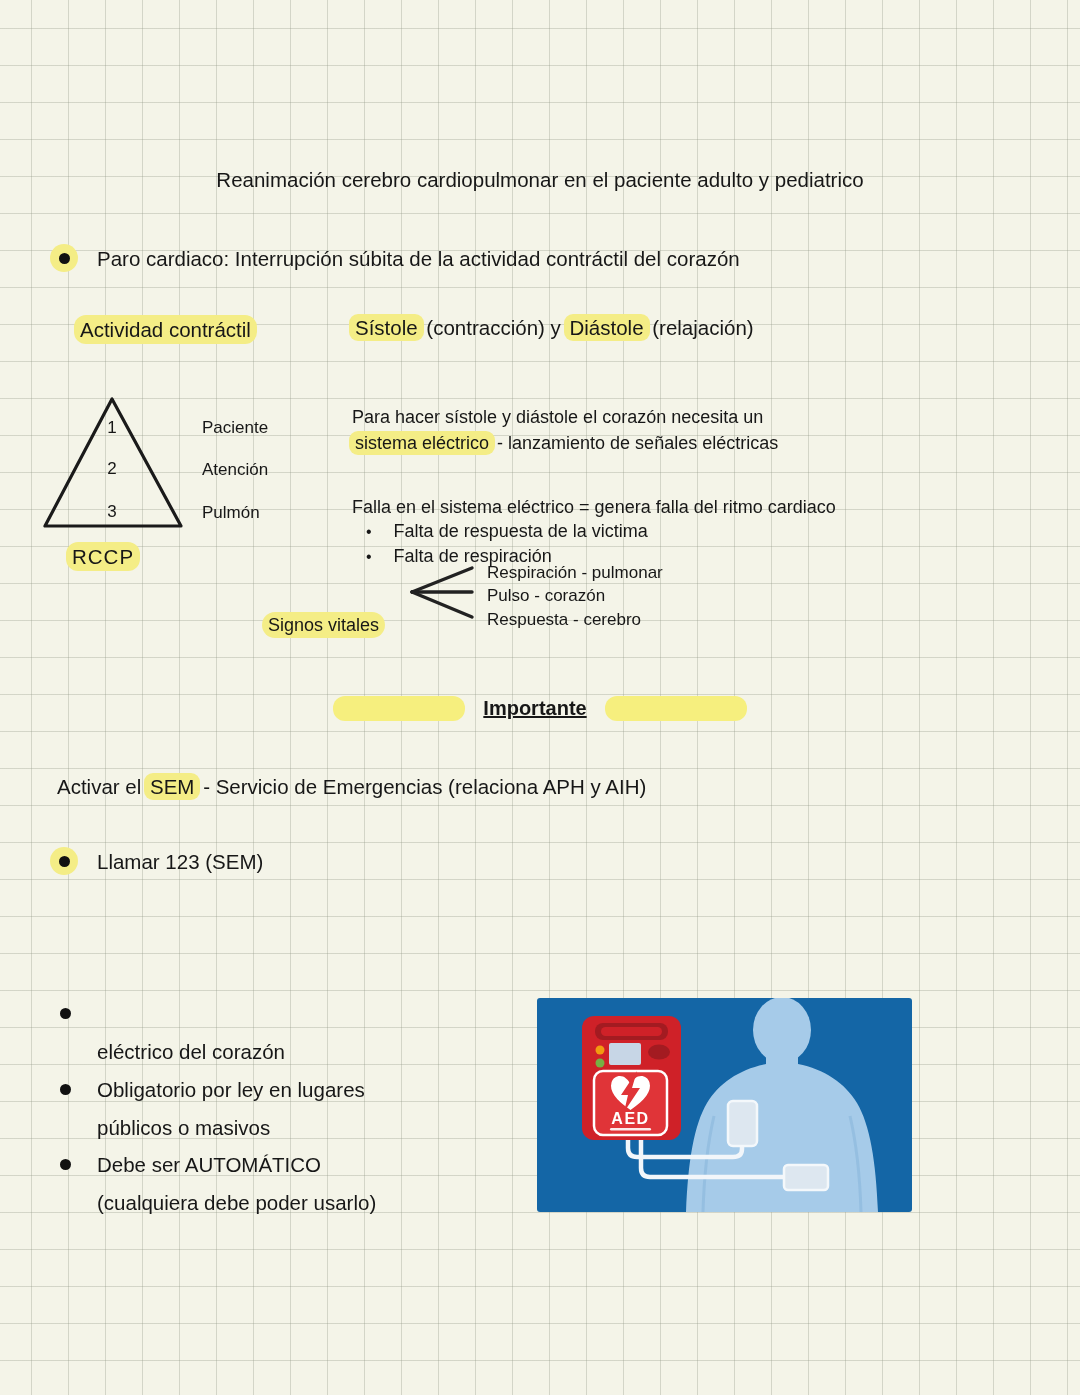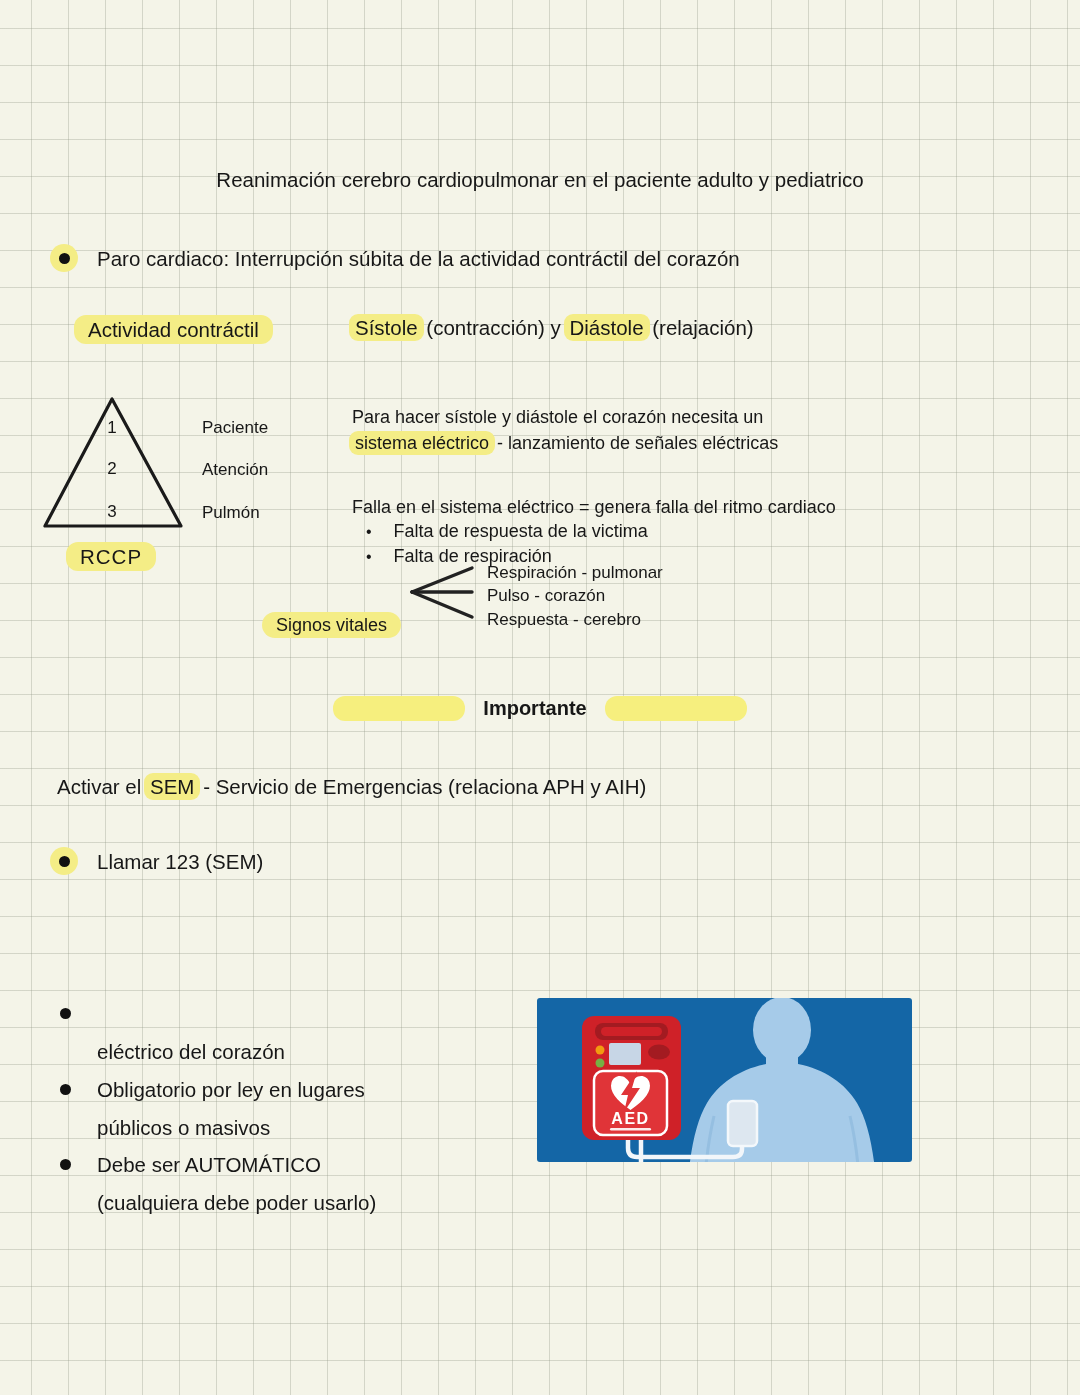--- a/index.html
+++ b/index.html
@@ -25,21 +25,21 @@
   .hl{
     background:#f4ed86;
     border-radius:9px;
     padding:2px 6px;
     margin:-2px -3px;
     box-decoration-break:clone;
   }
   .pill{
     background:#f4ed86;
     border-radius:12px;
-    padding:3px 14px;
+    padding:3px 6px;
   }
   .title-wrap{
     left:0;right:0;top:68px;
     text-align:center;
   }
   .title-pill{
     display:inline-block;
     background:#f4ec7e;
     border-radius:20px;
     padding:2px 52px;
@@ -72,21 +72,21 @@
   }
   .sub-bullet{display:flex;align-items:flex-start;}
   .sub-bullet .mark{margin-right:22px;font-size:16px;line-height:1.45;}
   .importante-row{
     left:0;right:0;top:696px;
     display:flex;align-items:center;justify-content:center;gap:18px;
   }
   .imp-bar{height:25px;border-radius:12px;background:#f6ef7e;}
   .imp-bar.b1{width:132px;}
   .imp-bar.b2{width:142px;}
-  .imp-text{font-weight:bold;font-size:20px;}
+  .imp-text{font-weight:bold;font-size:20px;text-decoration:underline;}
   .fig{border-radius:3px;overflow:hidden;line-height:0;}
 </style>
 </head>
 <body>
 
 <div class="page">
 
 
   <div class="abs subtitle">Reanimación cerebro cardiopulmonar en el paciente adulto y pediatrico</div>
 
@@ -163,21 +163,21 @@
   <div class="abs t" style="left:97px;top:1039px;">eléctrico del corazón</div>
 
   <div class="abs dot-plain" style="left:60px;top:1084px;"></div>
   <div class="abs t" style="left:97px;top:1077px;">Obligatorio por ley en lugares</div>
   <div class="abs t" style="left:97px;top:1115px;">públicos o masivos</div>
 
   <div class="abs dot-plain" style="left:60px;top:1159px;"></div>
   <div class="abs t" style="left:97px;top:1152px;">Debe ser AUTOMÁTICO</div>
   <div class="abs t" style="left:97px;top:1190px;">(cualquiera debe poder usarlo)</div>
 
-  <div class="abs fig" style="left:537px;top:998px;width:375px;height:164px;">
+  <div class="abs fig" style="left:537px;top:998px;width:375px;height:214px;">
     <svg width="375" height="214" viewBox="0 0 375 214">
       <rect x="0" y="0" width="375" height="214" fill="#1466a6"></rect>
 
       <g>
         <ellipse cx="245" cy="32" rx="29" ry="33" fill="#a6cbe9"></ellipse>
         <path d="M 229 55 L 229 66 C 203 71 182 85 170 105
                  C 157 127 151 163 149 214 L 341 214
                  C 339 163 333 127 320 105
                  C 308 85 287 71 261 66 L 261 55 Z" fill="#a6cbe9"></path>
         <path d="M 177 118 C 170 148 167 180 166 214" stroke="#8fb9dd" stroke-width="3" fill="none" opacity="0.7"></path>

